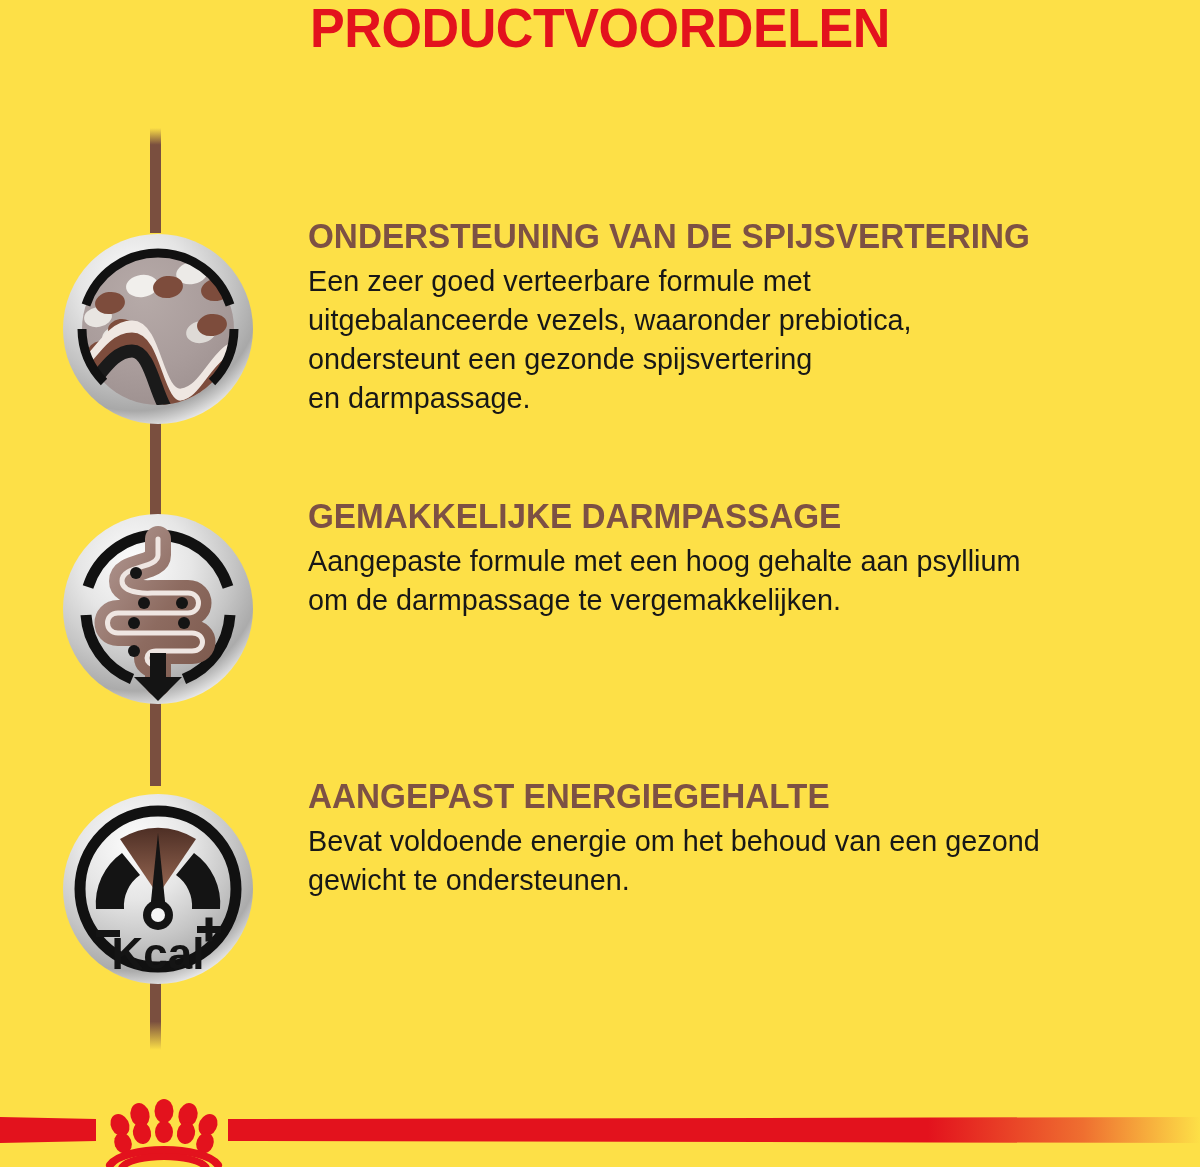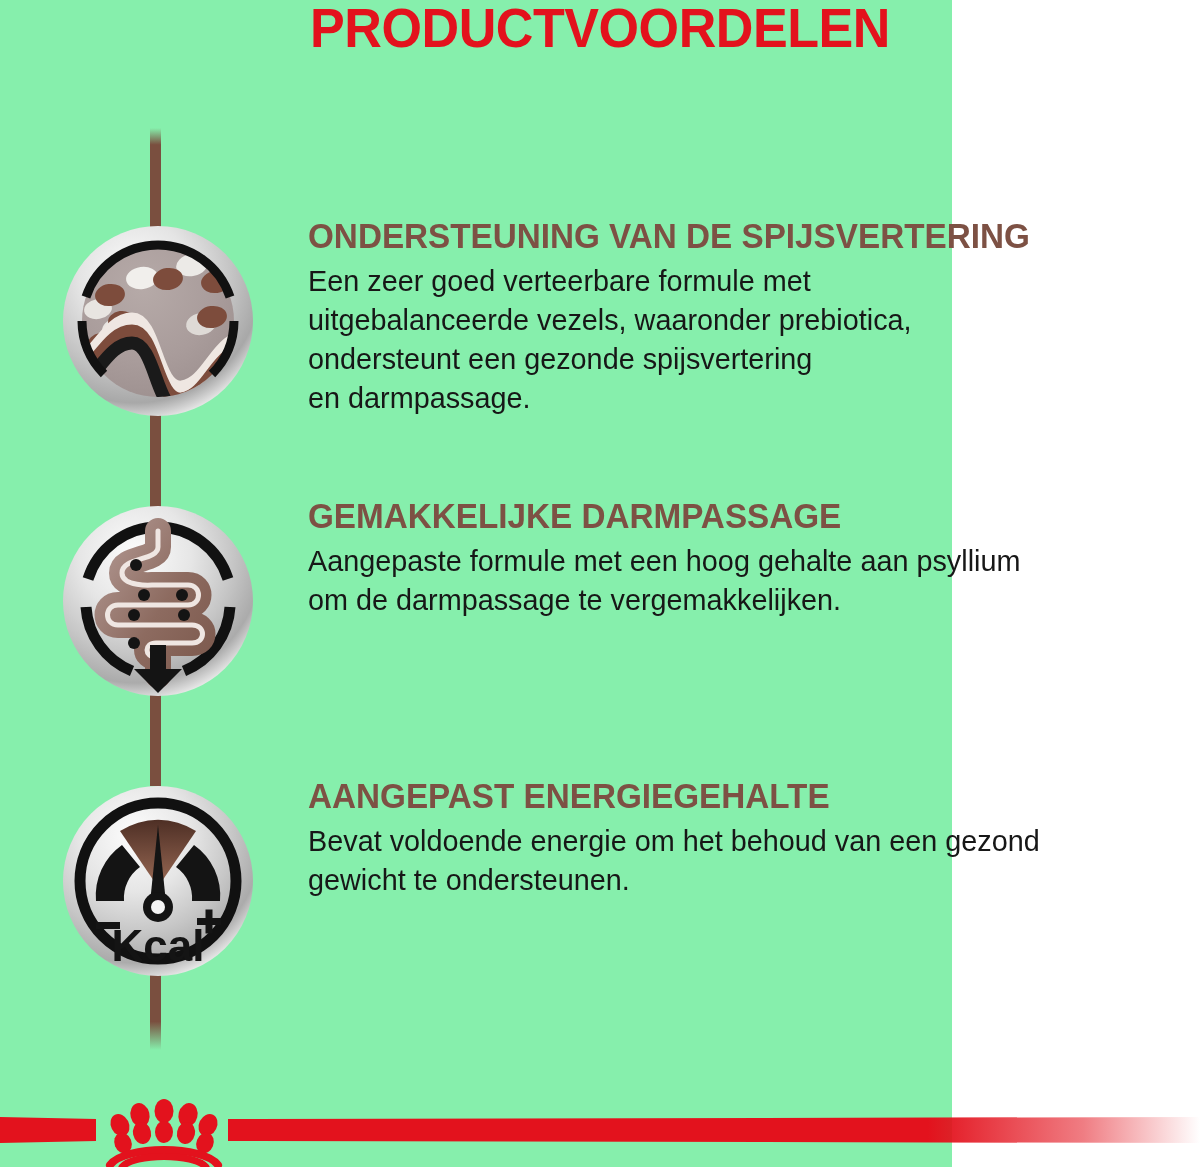--- a/index.html
+++ b/index.html
@@ -2,21 +2,21 @@
 <html><head>
 <meta charset="utf-8">
 <style>
   html,body{margin:0;padding:0;}
   body{
     width:1200px;height:1167px;
     background:#ffffff;
     font-family:"Liberation Sans","DejaVu Sans",sans-serif;
     overflow:hidden;position:relative;
   }
-  #page{position:absolute;inset:0;width:952px;height:1167px;background:#86efac;}
+  #page{position:absolute;inset:0;width:1200px;height:1167px;background:#fde047;}
 
   
   .title{
     position:absolute;left:0;top:-4px;width:1200px;
     text-align:center;
     font-size:56px;line-height:64px;
     font-weight:bold;
     letter-spacing:-0.5px;
     color:#e3121d;
     font-family:"Liberation Sans Narrow","Liberation Sans",sans-serif;
@@ -35,21 +35,21 @@
   .spine.s3{top:676px;height:110px;background:#7a4f3f;}
   .spine.s4{top:955px;height:95px;
     background:linear-gradient(to bottom,#7a4f3f 0%,#7a4f3f 70%,rgba(122,79,63,0) 100%);}
 
   
   .row{position:absolute;left:0;width:1200px;}
   .row1{top:215px;}
   .row2{top:495px;}
   .row3{top:775px;}
 
-  .icon-wrap{position:absolute;left:60px;top:8px;width:196px;height:196px;}
+  .icon-wrap{position:absolute;left:60px;top:16px;width:196px;height:196px;}
 
   .txt{position:absolute;left:308px;top:0;width:905px;}
   .heading{
     font-family:"Liberation Sans Narrow","Liberation Sans",sans-serif;
     font-weight:bold;
     font-size:35px;line-height:42px;
     color:#7d5144;
     letter-spacing:0px;
     transform:scaleX(0.95);transform-origin:0 0;
     white-space:nowrap;

